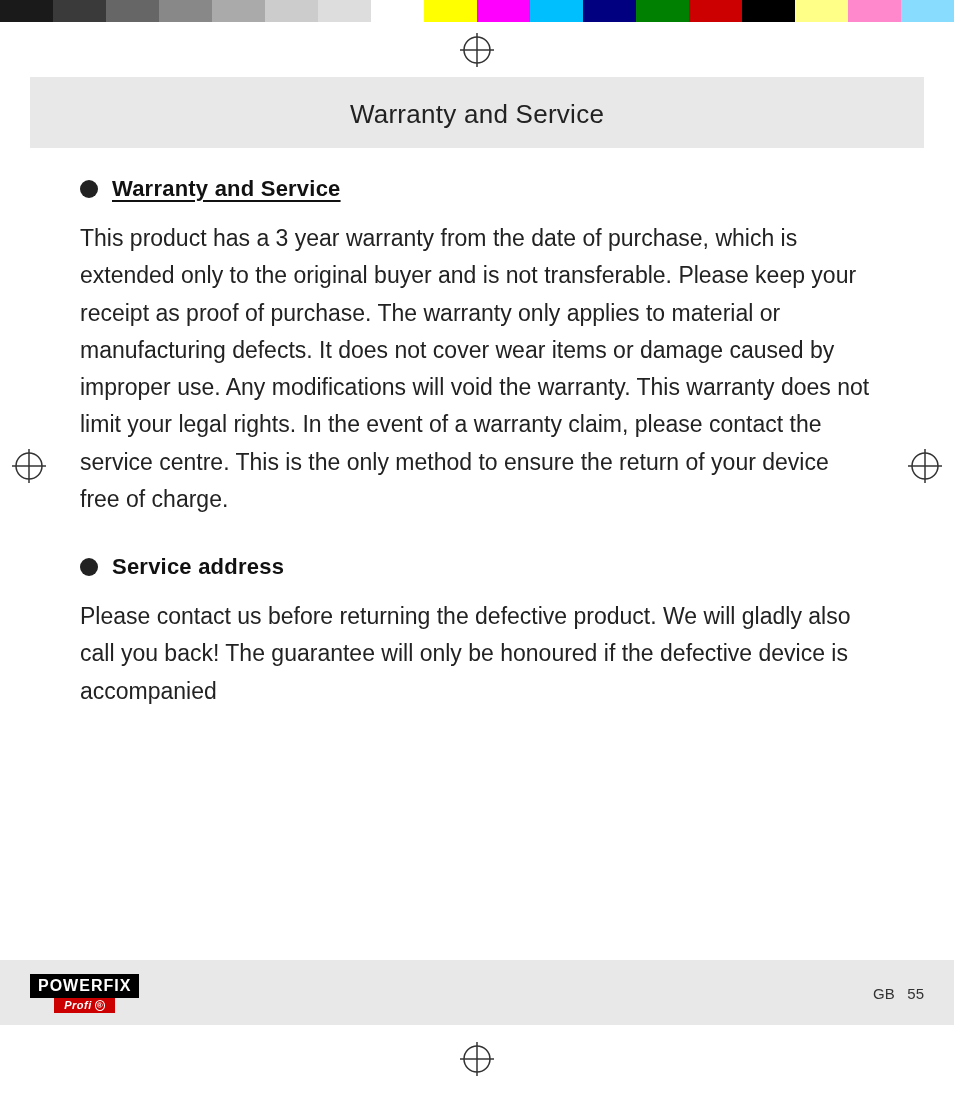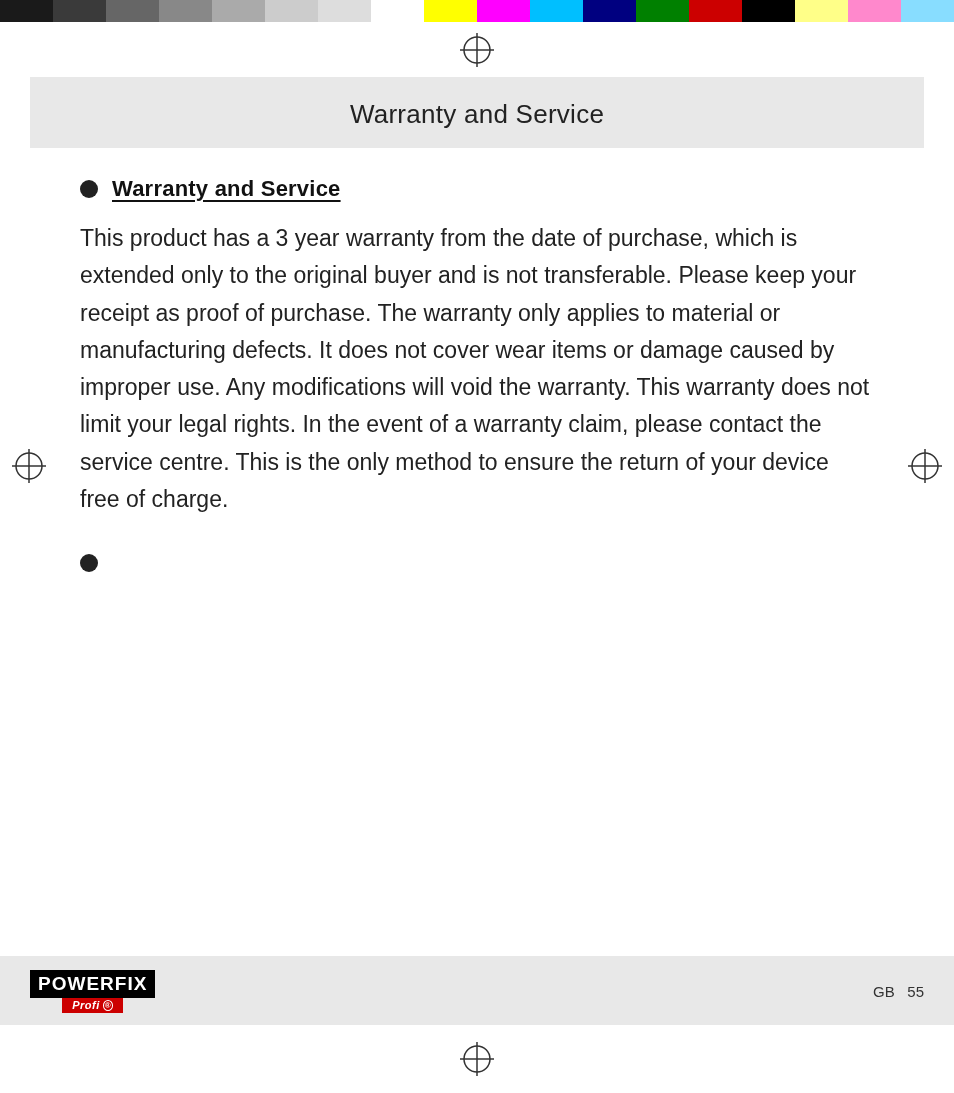--- a/index.html
+++ b/index.html
@@ -110,21 +110,21 @@
 
     
     .logo-box {
       display: inline-flex;
       flex-direction: column;
       align-items: center;
     }
     .logo-powerfix {
       background: #000;
       color: #fff;
-      font-size: 19px;
+      font-size: 16px;
       font-weight: 900;
       padding: 3px 8px;
       letter-spacing: 1px;
       font-family: Arial Black, Arial, sans-serif;
     }
     .logo-profi {
       background: #c00;
       color: #fff;
       font-size: 11px;
       font-weight: bold;
@@ -239,21 +239,23 @@
   <div class="section-heading">
     <div class="bullet-circle"></div>
     <span class="section-title">Warranty and Service</span>
   </div>
 
   <p class="body-text">This product has a 3 year warranty from the date of purchase, which is extended only to the original buyer and is not transferable. Please keep your receipt as proof of purchase. The warranty only applies to material or manufacturing defects. It does not cover wear items or damage caused by improper use. Any modifications will void the warranty. This warranty does not limit your legal rights. In the event of a warranty claim, please contact the service centre. This is the only method to ensure the return of your device free of charge.</p>
 
   <div class="section2">
     <div class="section-heading">
       <div class="bullet-circle"></div>
+      <span class="section-title2">Service address</span>
     </div>
+    <p class="body-text">Please contact us before returning the defective product. We will gladly also call you back! The guarantee will only be honoured if the defective device is accompanied</p>
   </div>
 
 </div>
 
 <div class="footer-band">
   <div class="logo-box">
     <span class="logo-powerfix">POWERFIX</span>
     <span class="logo-profi">
       <span>Profi</span>
         <span class="logo-r">®</span>

